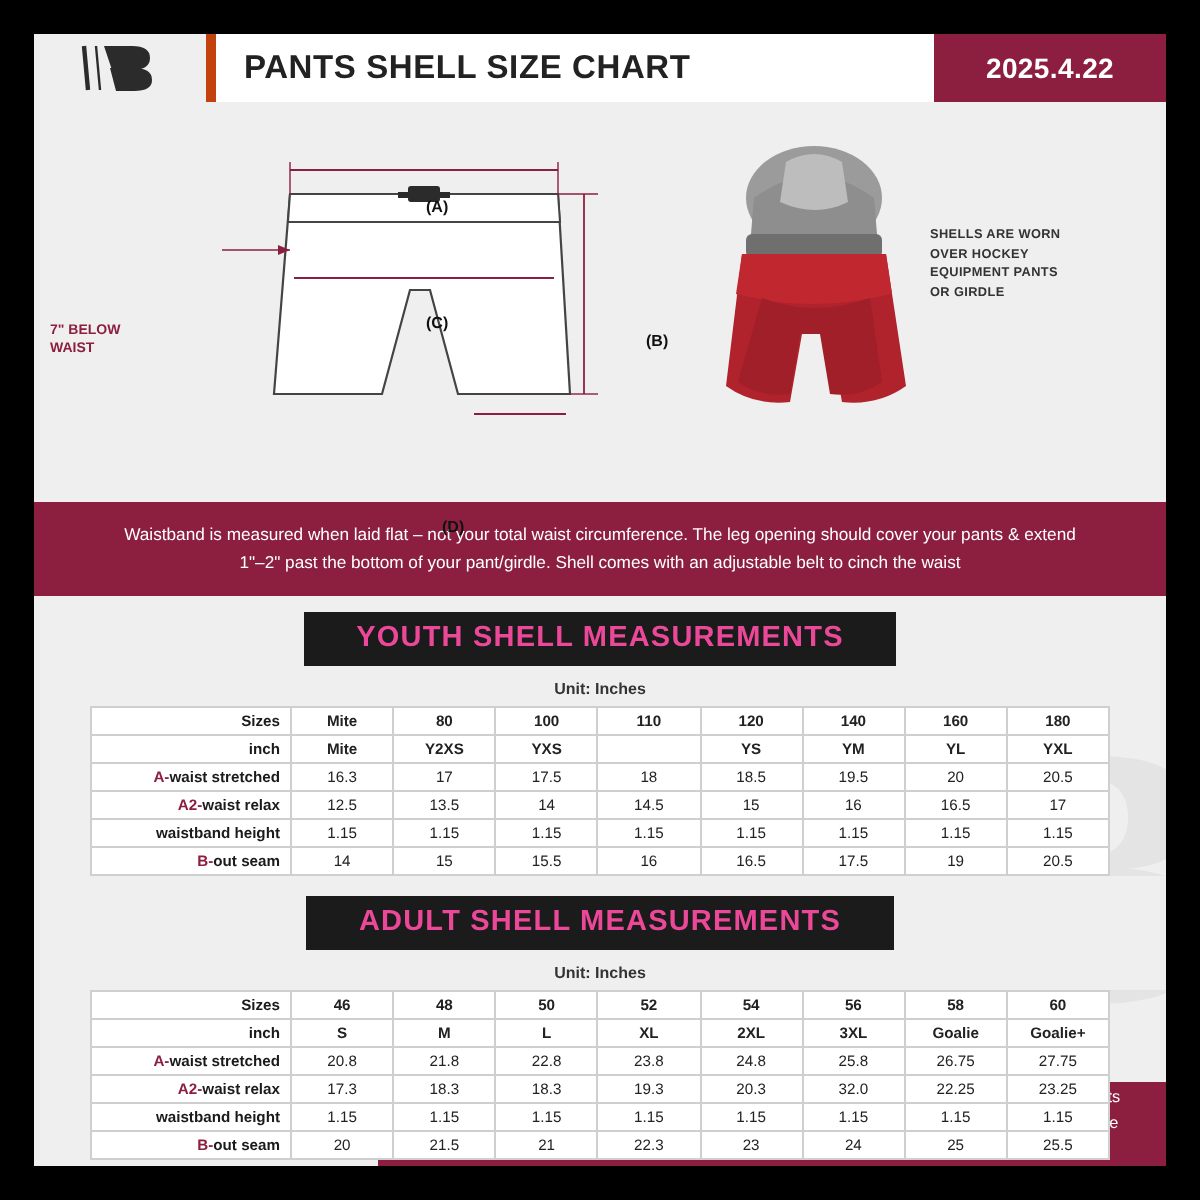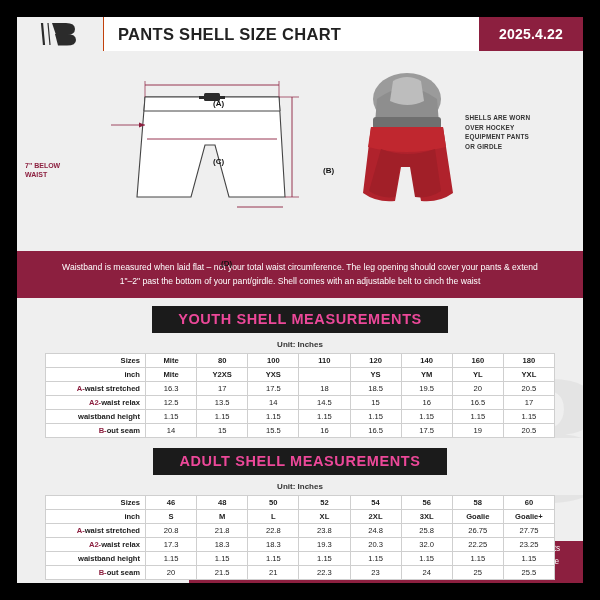--- a/index.html
+++ b/index.html
@@ -22,27 +22,27 @@
     height:34px;
     background:#efefef;
   }
   .logo-cell{
     width:86px;display:flex;align-items:center;justify-content:center;
     background:#efefef;
   }
   .title-cell{
     flex:1;background:#ffffff;display:flex;align-items:center;
     padding-left:14px;
-    border-left:1px solid #c2410c;
+    border-left:5px solid #c2410c;
   }
   .title-cell h1{
     margin:0;font-size:16.5px;font-weight:bold;color:#222;letter-spacing:.3px;
   }
   .date-cell{
-    width:104px;background:#8c1f3f;color:#fff;
+    width:116px;background:#8c1f3f;color:#fff;
     display:flex;align-items:center;justify-content:center;
     font-size:14px;font-weight:bold;letter-spacing:.2px;
   }
   
   .diagram{
     position:relative;height:200px;background:#efefef;
   }
   .dim-label{
     position:absolute;font-size:8px;font-weight:bold;color:#111;
   }

